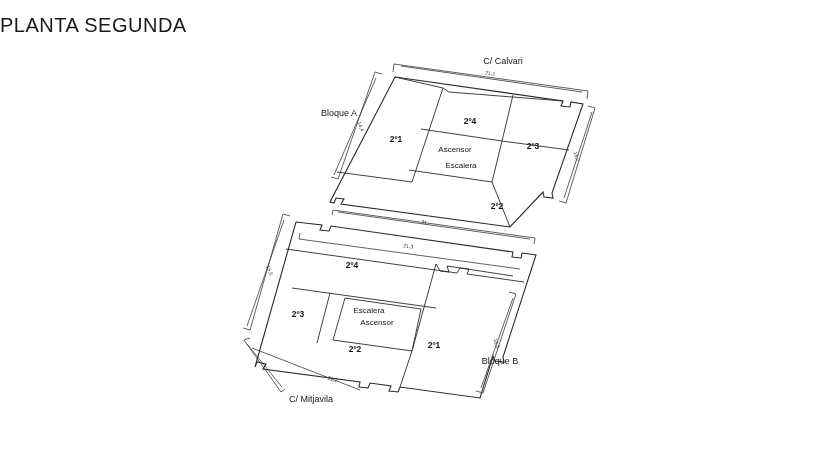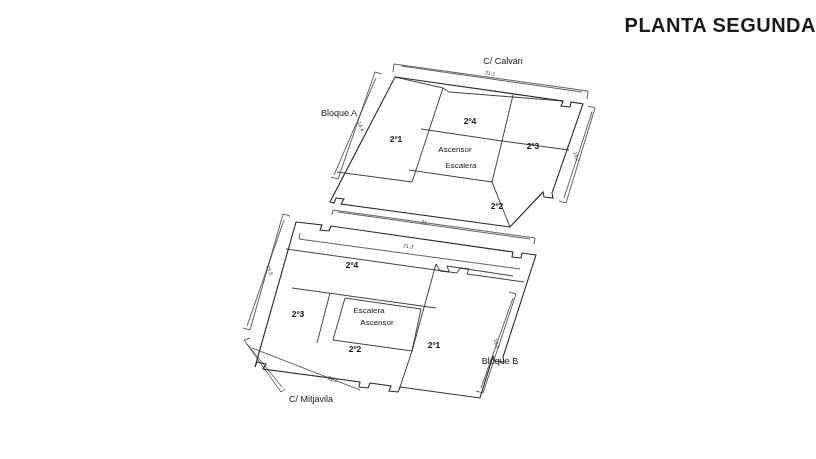--- a/index.html
+++ b/index.html
@@ -13,23 +13,23 @@
     height: 459px;
     background: #ffffff;
     font-family: "Liberation Sans", sans-serif;
     overflow: hidden;
   }
   #plan-title {
     position: absolute;
     top: 14px;
     left: 0;
     width: 816px;
-    text-align: right;
+    text-align: left;
     font-size: 20px;
-    font-weight: bold;
+    font-weight: normal;
     color: #1a1a1a;
     letter-spacing: 0.5px;
   }
   svg#floorplan {
     position: absolute;
     top: 0;
     left: 0;
     width: 816px;
     height: 459px;
   }

